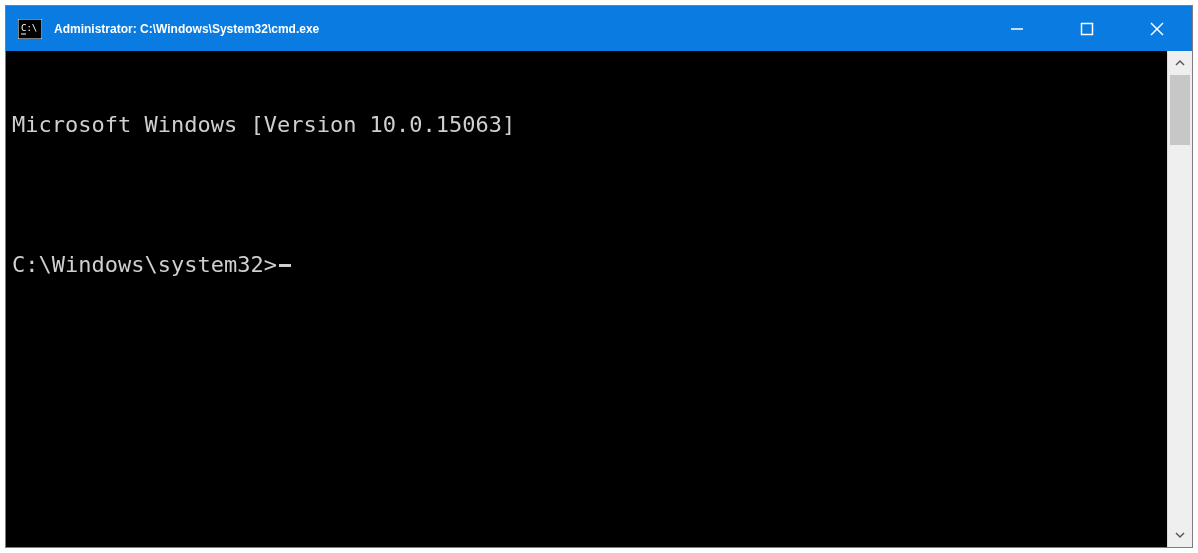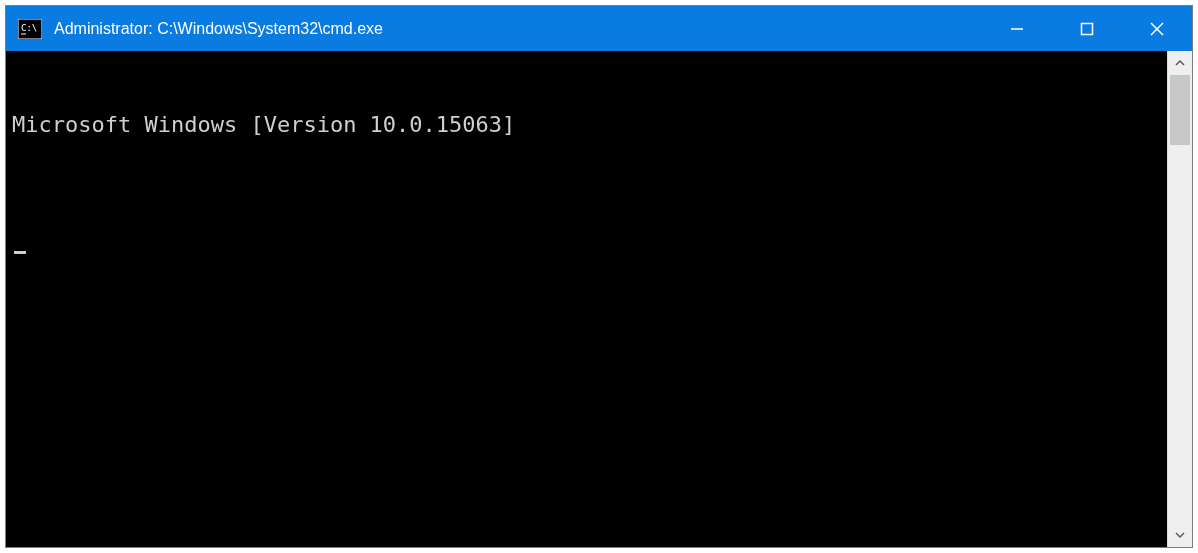--- a/index.html
+++ b/index.html
@@ -36,22 +36,22 @@
     user-select: none;
   }
   .titlebar .app-icon {
     width: 24px;
     height: 20px;
     margin-left: 12px;
     margin-right: 12px;
     flex: 0 0 24px;
   }
   .titlebar .title-text {
-    font-size: 16px;
-    font-weight: 400;
+    font-size: 12px;
+    font-weight: 700;
     white-space: nowrap;
     overflow: hidden;
     text-align: center;
   }
   .titlebar .spacer { flex: 1 1 auto; }
   .winbtn {
     width: 70px;
     height: 45px;
     display: flex;
     align-items: center;
@@ -148,20 +148,21 @@
           <line x1="14" y1="2" x2="2" y2="14" stroke="#fff" stroke-width="1.5"></line>
         </svg>
       </div>
     </div>
 
     <div class="client">
       <div class="terminal">
         <span class="line">Microsoft Windows [Version 10.0.15063]</span>
         <span class="line"></span>
         <span class="prompt-line">
+          <span>C:\Windows\system32&gt;</span>
           <span class="cursor"></span>
         </span>
       </div>
 
       <div class="scrollbar">
         <div class="sb-btn">
           <svg width="10" height="10" viewBox="0 0 10 10">
             <polyline points="1,7 5,3 9,7" fill="none" stroke="#5a5a5a" stroke-width="1.5"></polyline>
           </svg>
         </div>

